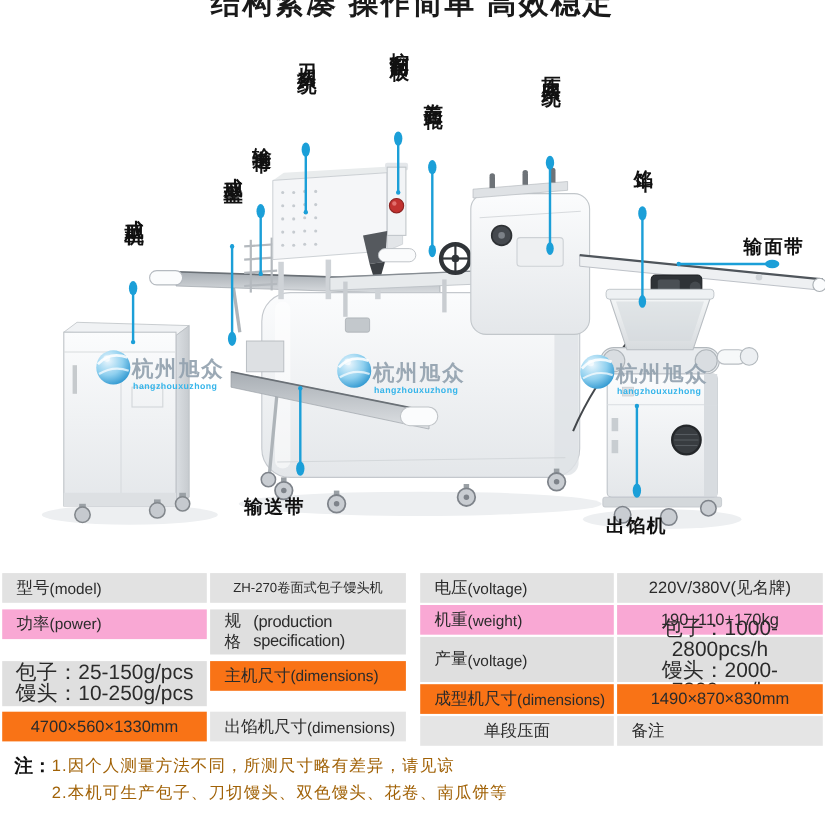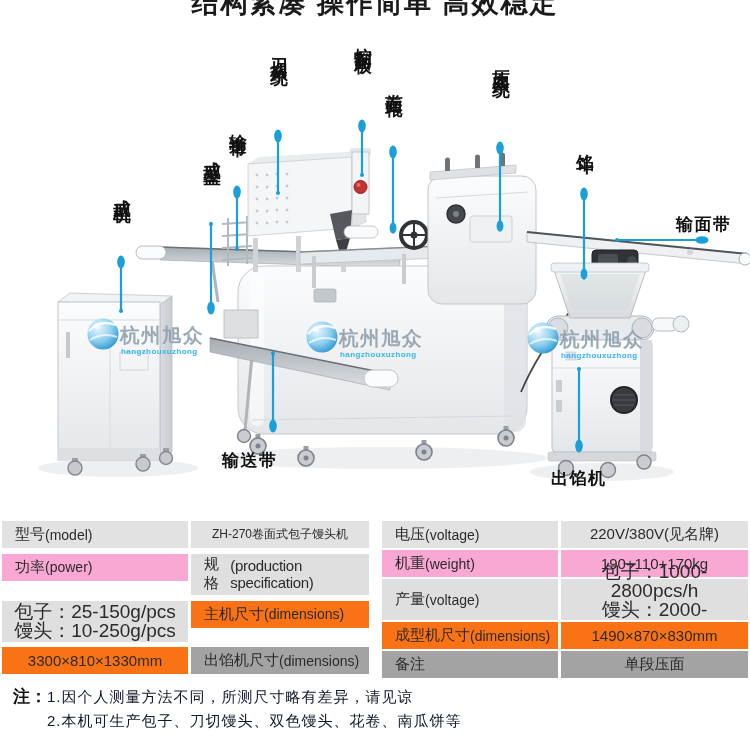--- a/index.html
+++ b/index.html
@@ -30,27 +30,27 @@
   .spec-tbl.right{width:366px;grid-template-columns:176px 187px;}
   .cell{display:flex;align-items:center;font-size:15px;color:#2b2b2b;}
   .cell.lab{padding-left:13px;justify-content:flex-start;}
   .cell.val{justify-content:center;text-align:center;}
   .cell .en{font-size:14px;}
   .cell .en.small{font-size:15px;letter-spacing:-0.3px;}
   .r1{height:27px;background:#e2e2e2;}
   .r2{height:27px;background:#f9a8d4;}
   .r3{height:41px;background:#dfdfdf;}
   .r4{height:27px;background:#f97316;}
-  .r5{height:27px;background:#a3a3a3;}
+  .r5{height:27px;background:#e5e5e5;}
   .two-line{display:flex;flex-direction:column;justify-content:center;line-height:19px;font-size:19px;}
   .tight{font-size:12px;}
   
   .notes{position:absolute;top:685px;left:13px;width:730px;display:flex;}
   .notes .prefix{font-size:17px;font-weight:700;color:#111;flex:0 0 34px;}
-  .notes .lines{font-size:15px;color:#0f172a;letter-spacing:1px;line-height:24px;}
+  .notes .lines{font-size:15px;color:#a16207;letter-spacing:1px;line-height:24px;}
 </style>
 </head>
 <body>
 
 <div class="heading">结构紧凑 操作简单 高效稳定</div>
 
 <div class="diagram">
   <svg width="750" height="515" viewBox="0 0 750 515">
     <defs>
       <linearGradient id="gV" x1="0" y1="0" x2="0" y2="1">
@@ -348,21 +348,21 @@
       <div class="two-line">
           <span>包子：25-150g/pcs</span>
           <span>馒头：10-250g/pcs</span>
         </div>
     </div>
 
     <div class="cell lab r4">
         <span>主机尺寸</span>
         <span class="en">(dimensions)</span>
       </div>
-    <div class="cell val r4">3300×810×1330mm</div>
+    <div class="cell val r4">4700×560×1330mm</div>
 
     <div class="cell lab r5">
         <span>出馅机尺寸</span>
         <span class="en">(dimensions)</span>
       </div>
   </div>
 
   <div class="spec-tbl right">
     <div class="cell lab r1">
         <span>电压</span>
@@ -386,25 +386,25 @@
           <span>馒头：2000-7200pcs/h</span>
         </div>
     </div>
 
     <div class="cell lab r4">
         <span>成型机尺寸</span>
         <span class="en">(dimensions)</span>
       </div>
     <div class="cell val r4">1490×870×830mm</div>
 
+    <div class="cell val r5">单段压面</div>
     <div class="cell lab r5">
         <span>备注</span>
         <span class="en"></span>
       </div>
-    <div class="cell val r5">单段压面</div>
   </div>
 </div>
 
 <div class="notes">
   <div class="prefix">注：</div>
   <div class="lines">
     <div>1.因个人测量方法不同，所测尺寸略有差异，请见谅</div>
     <div>2.本机可生产包子、刀切馒头、双色馒头、花卷、南瓜饼等</div>
   </div>
 </div>

